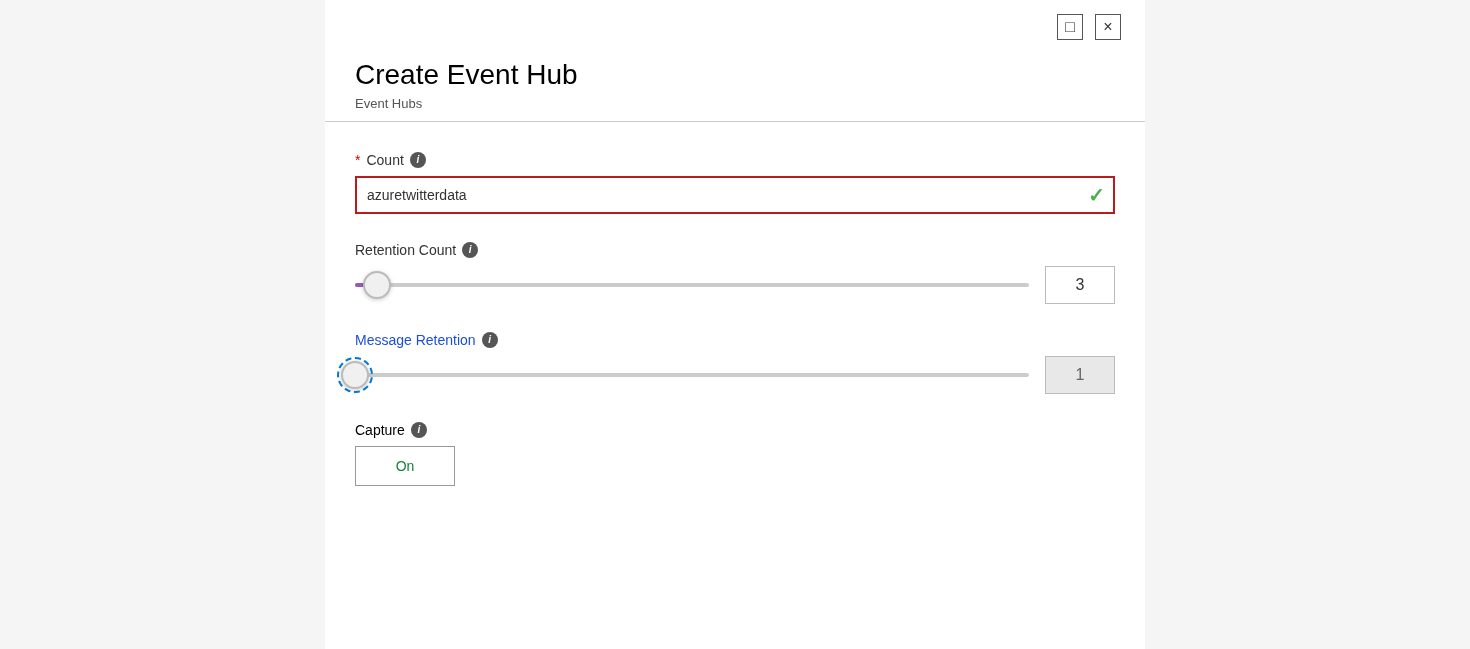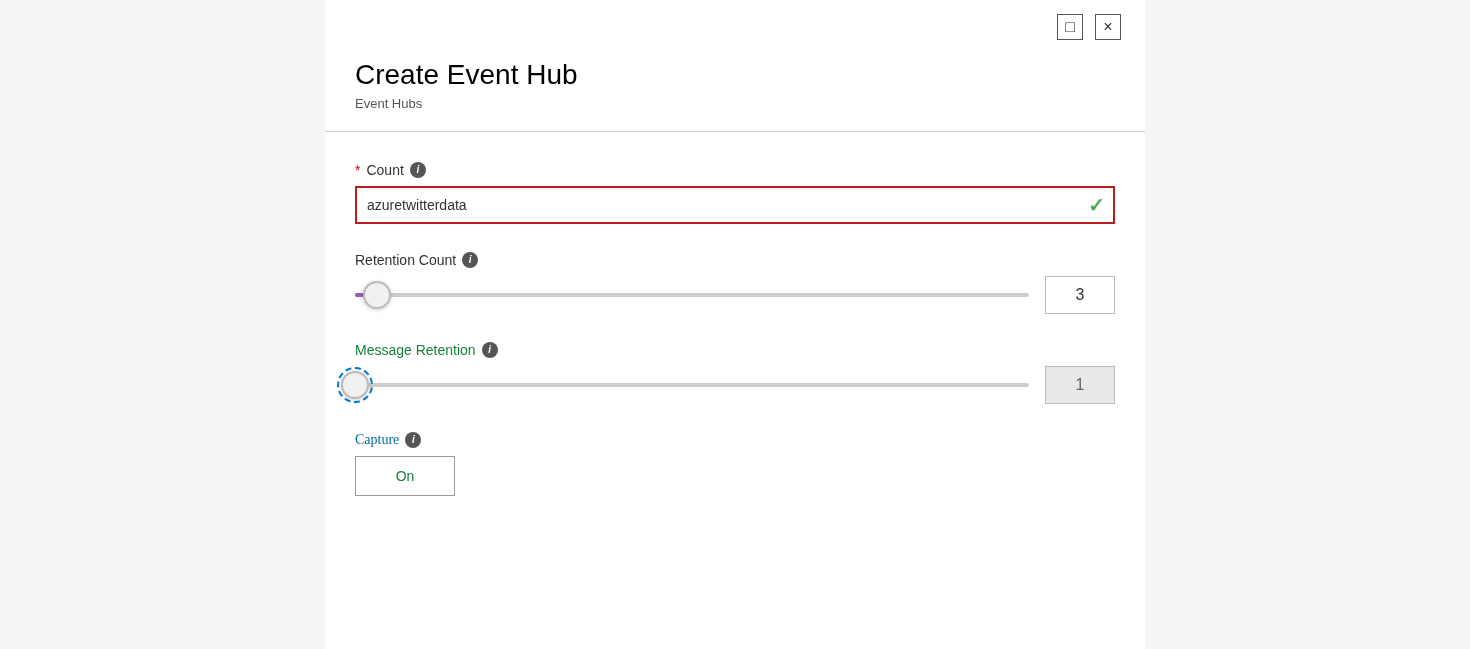--- a/index.html
+++ b/index.html
@@ -37,21 +37,21 @@
       font-weight: 300;
       color: #000;
       line-height: 1.2;
       margin-bottom: 4px;
       margin-top: 40px;
     }
 
     .panel-subtitle {
       font-size: 13px;
       color: #555;
-      margin-bottom: 20px;
+      margin-bottom: 10px;
     }
 
     .header-actions {
       position: absolute;
       top: 14px;
       right: 24px;
       display: flex;
       gap: 12px;
       align-items: center;
     }
@@ -230,25 +230,24 @@
       text-align: center;
     }
 
     .toggle-btn.inactive {
       background: #e8e8e8;
       border: 1px solid #bbb;
       color: #888;
     }
 
     .message-retention-label {
-      color: #15803d;
+      color: #1d4ed8;
     }
     .capture-label {
-      color: #0369a1;
-      font-family: Liberation Serif, serif;
+      color: #000000;
     }
   </style>
 </head>
 <body>
 
 <div class="panel">
   <div class="panel-header">
     <h1 class="panel-title">Create Event Hub</h1>
     <p class="panel-subtitle">Event Hubs</p>
 

